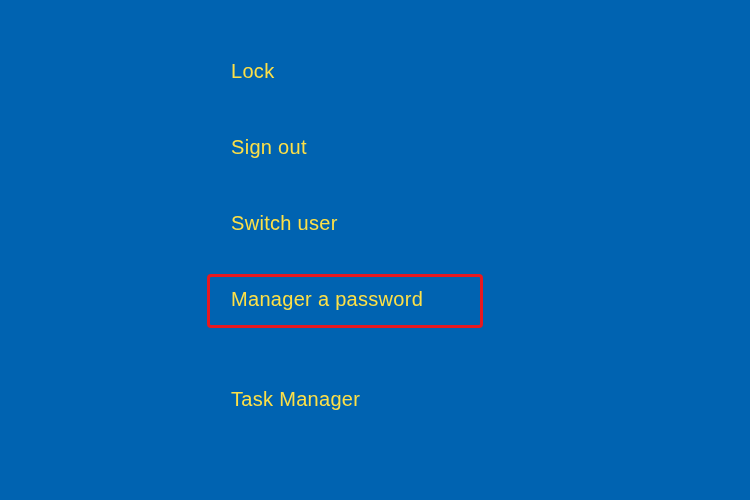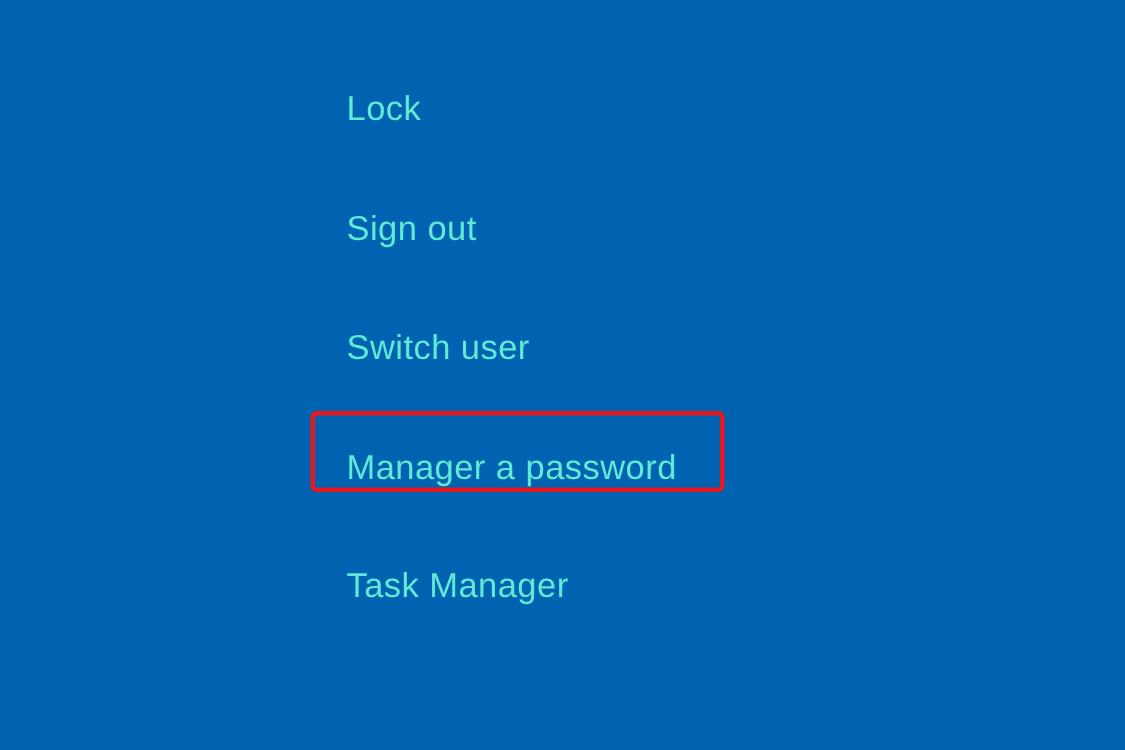--- a/index.html
+++ b/index.html
@@ -16,31 +16,32 @@
       position: relative;
     }
     .menu-container {
       position: absolute;
       left: 223px;
       top: 55px;
       display: flex;
       flex-direction: column;
     }
     .menu-item {
-      color: #5eead4;
-      font-size: 23px;
+      color: #fde047;
+      font-size: 20px;
       font-weight: 300;
       line-height: 1.2;
       cursor: pointer;
       padding: 4px 8px;
       margin-bottom: 44px;
       letter-spacing: 0.3px;
     }
     .menu-item:last-child {
       margin-bottom: 0;
+      margin-top: 24px;
     }
     .highlight-box {
       position: absolute;
       left: 207px;
       top: 274px;
       width: 276px;
       height: 54px;
       border: 3px solid #e7191f;
       border-radius: 4px;
       pointer-events: none;

